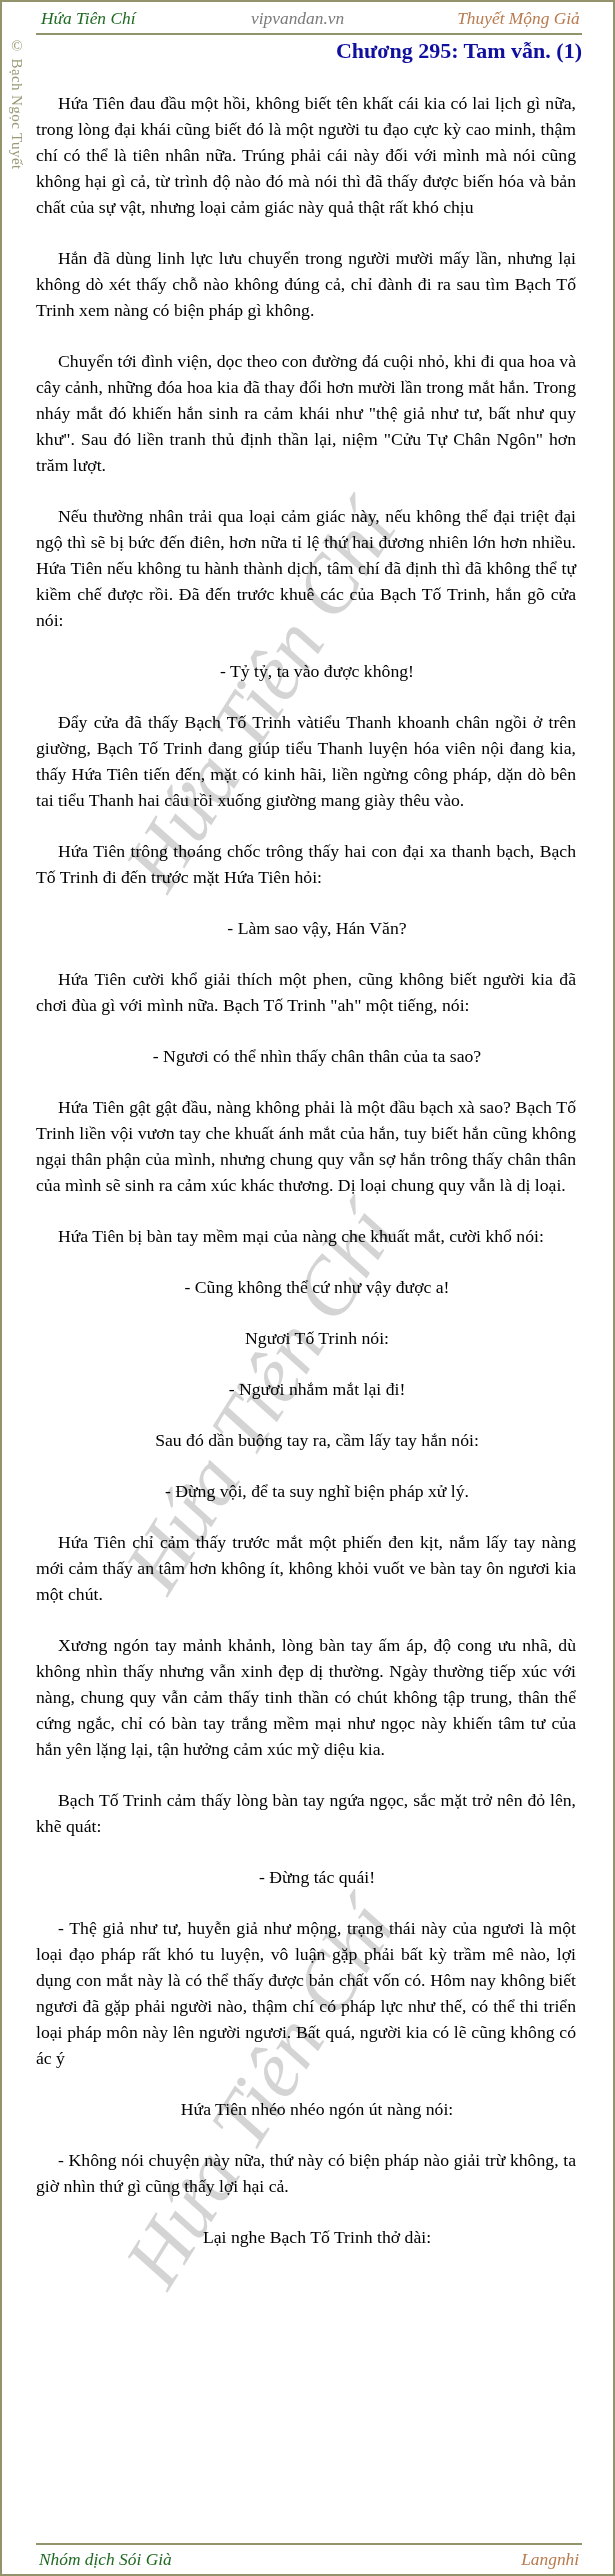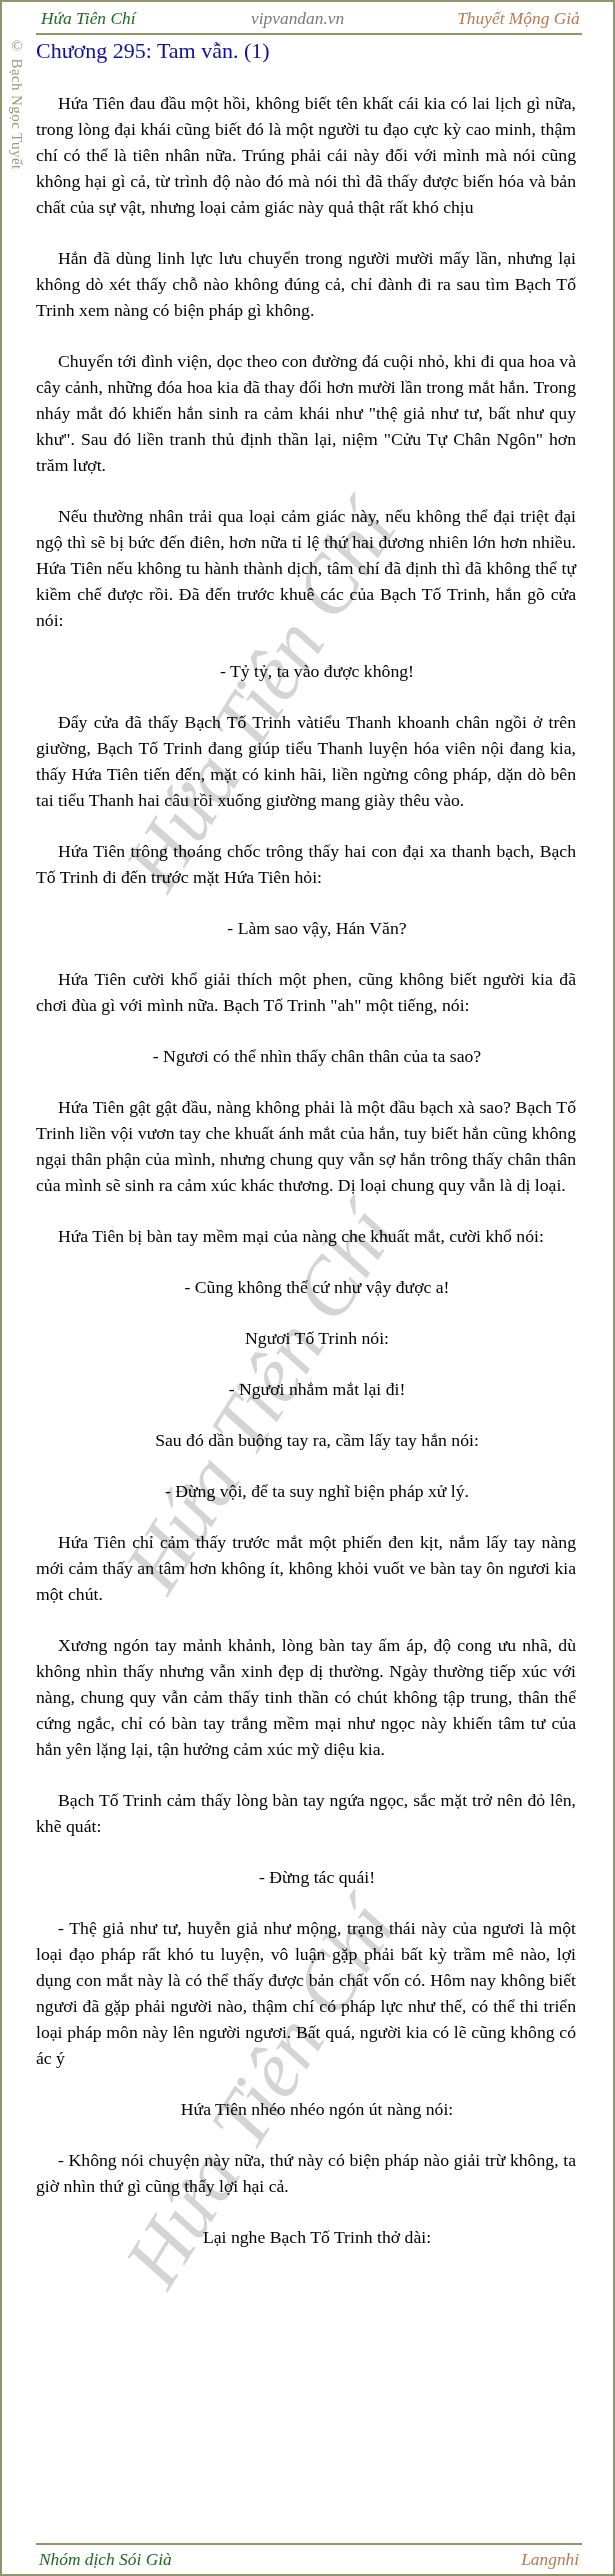--- a/index.html
+++ b/index.html
@@ -18,22 +18,22 @@
   .header {
     position: absolute; left: 36px; top: 0; width: 546px; height: 33px;
     border-bottom: 2.2px solid #94946c;
     font-family: "Liberation Serif", serif; font-style: italic; font-size: 17.4px;
   }
   .header span { position: absolute; top: 8px; white-space: nowrap; }
   .h-left { left: 5px; color: #1f6a22; }
   .h-mid { left: 215px; color: #7a7a7a; }
   .h-right { right: 2.2px; color: #b87a4e; }
   .title {
-    position: absolute; left: 36px; top: 38px; width: 546px; text-align: left;
-    font-family: "Liberation Serif", serif; font-size: 22px; color: #1010a0;
+    position: absolute; left: 36px; top: 38px; width: 546px; text-align: right;
+    font-family: "Liberation Serif", serif; font-size: 22px; color: #1010a0; font-weight: bold;
   }
   .content {
     position: absolute; left: 36px; top: 90px; width: 546px;
     font-family: "Liberation Serif", serif; font-size: 17.7px; line-height: 26px;
     color: #000; text-align: justify;
   }
   .content p { margin: 0 6px 25px 0; text-indent: 22px; }
   .content p.dlg { text-align: center; }
   .watermark {
     position: absolute; font-family: "Liberation Serif", serif; font-style: italic;

